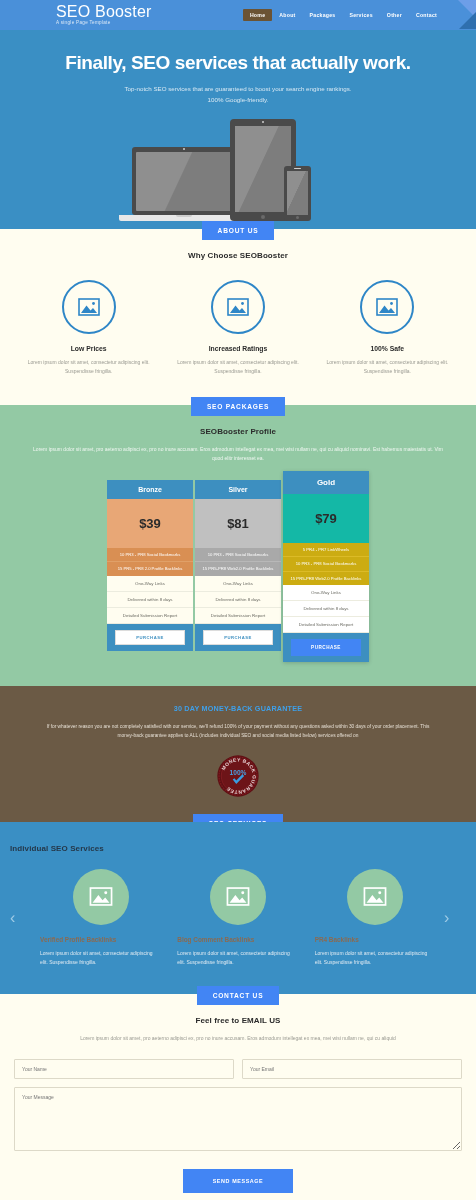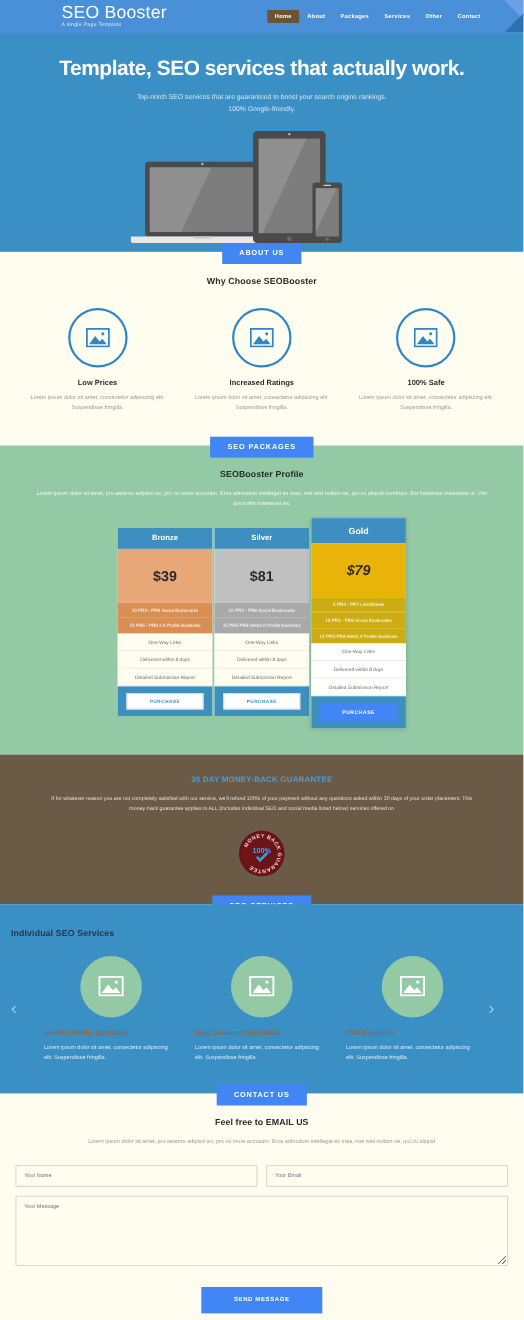--- a/index.html
+++ b/index.html
@@ -103,21 +103,21 @@
   .packages { background: #93c9a4; padding: 22px 14px 24px; text-align: center; }
   .pk-lead { font-size: 5px; color: #f0f7f2; line-height: 1.9; margin-top: 9px; padding: 0 14px; }
   .ptable { display: flex; align-items: flex-start; justify-content: center; margin-top: 16px; }
   .pcard { width: 86px; margin: 0 1px; background: #fff; position: relative; }
   .pcard.featured { margin-top: -9px; box-shadow: 0 1px 4px rgba(0,0,0,.18); z-index: 2; }
   .p-head { background: #3d8fc0; color: #fff; font-size: 7px; font-weight: bold; padding: 6px 2px; }
   .pcard.featured .p-head { font-size: 8px; padding: 7px 2px; }
   .p-price { font-size: 13px; font-weight: bold; padding: 17px 2px; color: #2b2b2b; }
   .p-price.bronze { background: #e8a776; }
   .p-price.silver { background: #c0c0c0; }
-  .p-price.gold { background: #eab308; font-style: italic; }
+  .p-price.gold { background: #14b8a6; }
   .p-price.platinum { background: #b3d5ea; }
   .p-feat-hi { font-size: 4.2px; color: #fff; padding: 4px 3px; line-height: 1.3; }
   .p-feat-hi.bronze { background: #d98f53; }
   .p-feat-hi.bronze + .p-feat-hi.bronze { border-top: 1px solid #e0a068; }
   .p-feat-hi.silver { background: #a9a9a9; }
   .p-feat-hi.silver + .p-feat-hi.silver { border-top: 1px solid #b8b8b8; }
   .p-feat-hi.gold { background: #ccac12; }
   .p-feat-hi.gold + .p-feat-hi.gold { border-top: 1px solid #dcbb27; }
   .p-feat-hi.platinum { background: #8fc0de; }
   .p-feat-hi.platinum + .p-feat-hi.platinum { border-top: 1px solid #a2cbe4; }
@@ -187,21 +187,21 @@
       <a href="#">Other</a>
       <a href="#">Contact</a>
     </div>
     <div class="corner-ribbon">
       <span class="tri-light"></span>
       <span class="tri-dark"></span>
     </div>
   </div>
 
   <div class="hero">
-    <h1>Template, SEO services that actually work.</h1>
+    <h1>Finally, SEO services that actually work.</h1>
     <p>
       <span>Top-notch SEO services that are guaranteed to boost your search engine rankings.</span><br>
       <span>100% Google-friendly.</span>
     </p>
     <div class="devices">
       <div class="dev-wrap">
         <div class="laptop">
           <div class="screen">
               <div class="inner">
                 <span class="gloss"></span>

